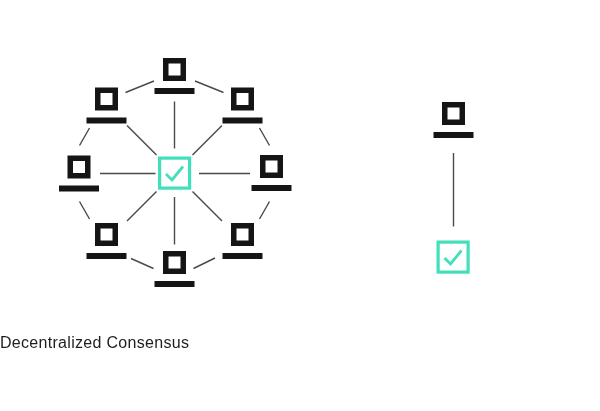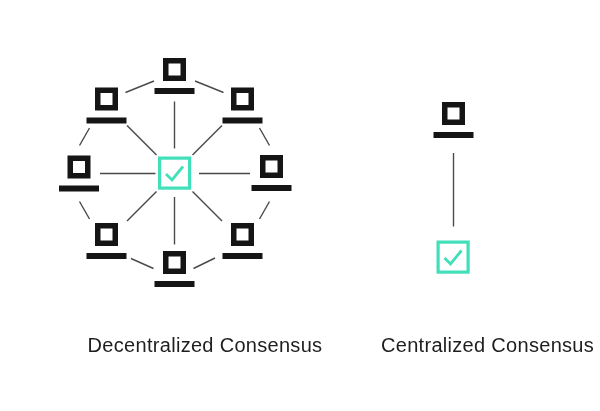--- a/index.html
+++ b/index.html
@@ -44,27 +44,26 @@
     stroke-width: 3.2;
   }
   .check-tick {
     fill: none;
     stroke: var(--accent, #41dfba);
     stroke-width: 2.8;
   }
   .diagram-label {
     position: absolute;
     top: 334px;
-    font-size: 20px;
+    font-size: 16px;
     font-weight: 500;
     letter-spacing: 0.3px;
     color: var(--label_text, #1e1e1e);
-    text-align: center;
+    text-align: left;
     white-space: nowrap;
-    padding-left: 32px;
   }
   .label-left  { left: 0;     width: 346px; }
   .label-right { left: 349px; width: 200px; }
 </style>
 </head>
 <body>
 
 <div class="canvas">
 
   <svg class="diagram-svg" viewBox="0 0 600 411">
@@ -113,15 +112,14 @@
 
     <g>
       <line class="link" x1="453.5" y1="153" x2="453.5" y2="226.5"></line>
       <use href="#computer-node" x="433.5" y="102"></use>
       <use href="#checkbox-node" x="436.5" y="240.5"></use>
     </g>
   </svg>
 
   <div class="diagram-label label-left">Decentralized Consensus</div>
 
-  <div class="diagram-label label-right">Centralized Consensus</div>
 
 </div>
 
 </body></html>

